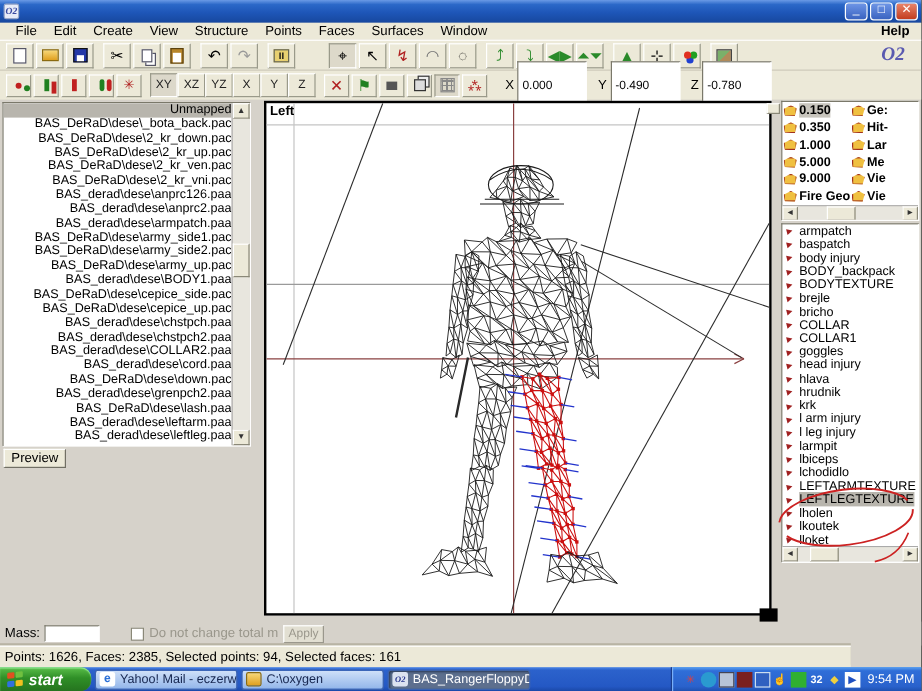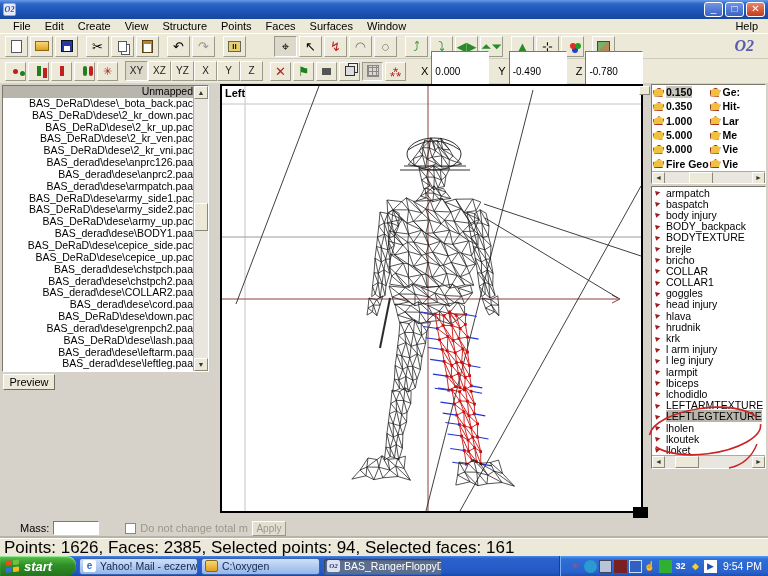--- a/index.html
+++ b/index.html
@@ -104,28 +104,28 @@
   .sel-list{flex:1;overflow:hidden;}
   .sel-row{height:11.2px;display:flex;align-items:center;font-size:10.5px;white-space:nowrap;color:#000;}
   .sel-row.selected .lbl{background:#b8b5ad;}
   .sel-icon{width:9px;height:9px;margin:0 3px 0 2px;flex:none;color:#a02020;font-size:8px;line-height:9px;
     transform:rotate(-15deg);}
   .annot{position:absolute;left:645px;top:398px;width:123px;height:72px;pointer-events:none;z-index:6;}
 
   
   .massrow{position:absolute;left:0;top:518px;width:768px;height:20px;background:#d6d2ca;
     display:flex;align-items:center;font-size:11px;}
-  .massrow label{margin-left:20px;}
+  .massrow label{margin-left:4px;}
   .mass-input{width:46px;height:14px;margin-left:4px;border:1px solid;border-color:#7a786a #fff #fff #7a786a;background:#fff;}
   .cb{width:11px;height:11px;margin-left:26px;border:1px solid #8a8878;background:#fff;}
   .cb-label{margin-left:4px;color:#9a978c;}
   .apply-btn{margin-left:4px;width:34px;height:15px;background:#e2dfd2;border:1px solid;
     border-color:#fff #9a978c #9a978c #fff;font-size:10px;color:#9a978c;text-align:center;line-height:13px;}
-  .statusbar{position:absolute;left:0;top:538px;width:768px;height:18px;background:#ece9d8;
-    border-top:1px solid #fff;box-shadow:0 -2px 0 #b8b4a4;font-size:17px;color:#000;
+  .statusbar{position:absolute;left:0;top:538px;width:709px;height:18px;background:#ece9d8;
+    border-top:1px solid #fff;box-shadow:0 -2px 0 #b8b4a4;font-size:11px;color:#000;
     display:flex;align-items:center;padding-left:4px;}
 
   
   .taskbar{position:absolute;left:0;top:556px;width:768px;height:20px;
     background:linear-gradient(180deg,#4a86e8 0%,#2c62cc 12%,#2458c4 80%,#1a48a8 100%);
     display:flex;align-items:center;}
   .startbtn{height:20px;width:76px;background:linear-gradient(180deg,#5bbf4a 0%,#2f8f27 45%,#25731f 100%);
     border-radius:0 9px 9px 0;display:flex;align-items:center;color:#fff;
     font:bold italic 13px "Liberation Sans",sans-serif;box-shadow:inset 0 1px 1px #9e9;}
   .winflag{width:14px;height:13px;margin:0 4px 0 6px;display:grid;grid-template-columns:6px 6px;grid-gap:1px;transform:skewY(-6deg);}
@@ -165,21 +165,21 @@
   <div class="menu-item">File</div>
       <div class="menu-item">Edit</div>
       <div class="menu-item">Create</div>
       <div class="menu-item">View</div>
       <div class="menu-item">Structure</div>
       <div class="menu-item">Points</div>
       <div class="menu-item">Faces</div>
       <div class="menu-item">Surfaces</div>
       <div class="menu-item">Window</div>
     </div>
-  <div class="menu-help" style="position:absolute;top:19px;right:4px;height:14px;font-size:11px;line-height:14px;">Help</div>
+  <div class="menu-help" style="position:absolute;top:19px;right:4px;height:14px;font-size:11px;line-height:14px;font-weight:bold;">Help</div>
 
   <div class="toolbar tb1">
     <div class="tbtn">
         <span class="ic i-page"></span>
       </div>
     <div class="tbtn">
         <span class="ic i-folder"></span>
       </div>
     <div class="tbtn">
         <span class="ic i-disk"></span>

